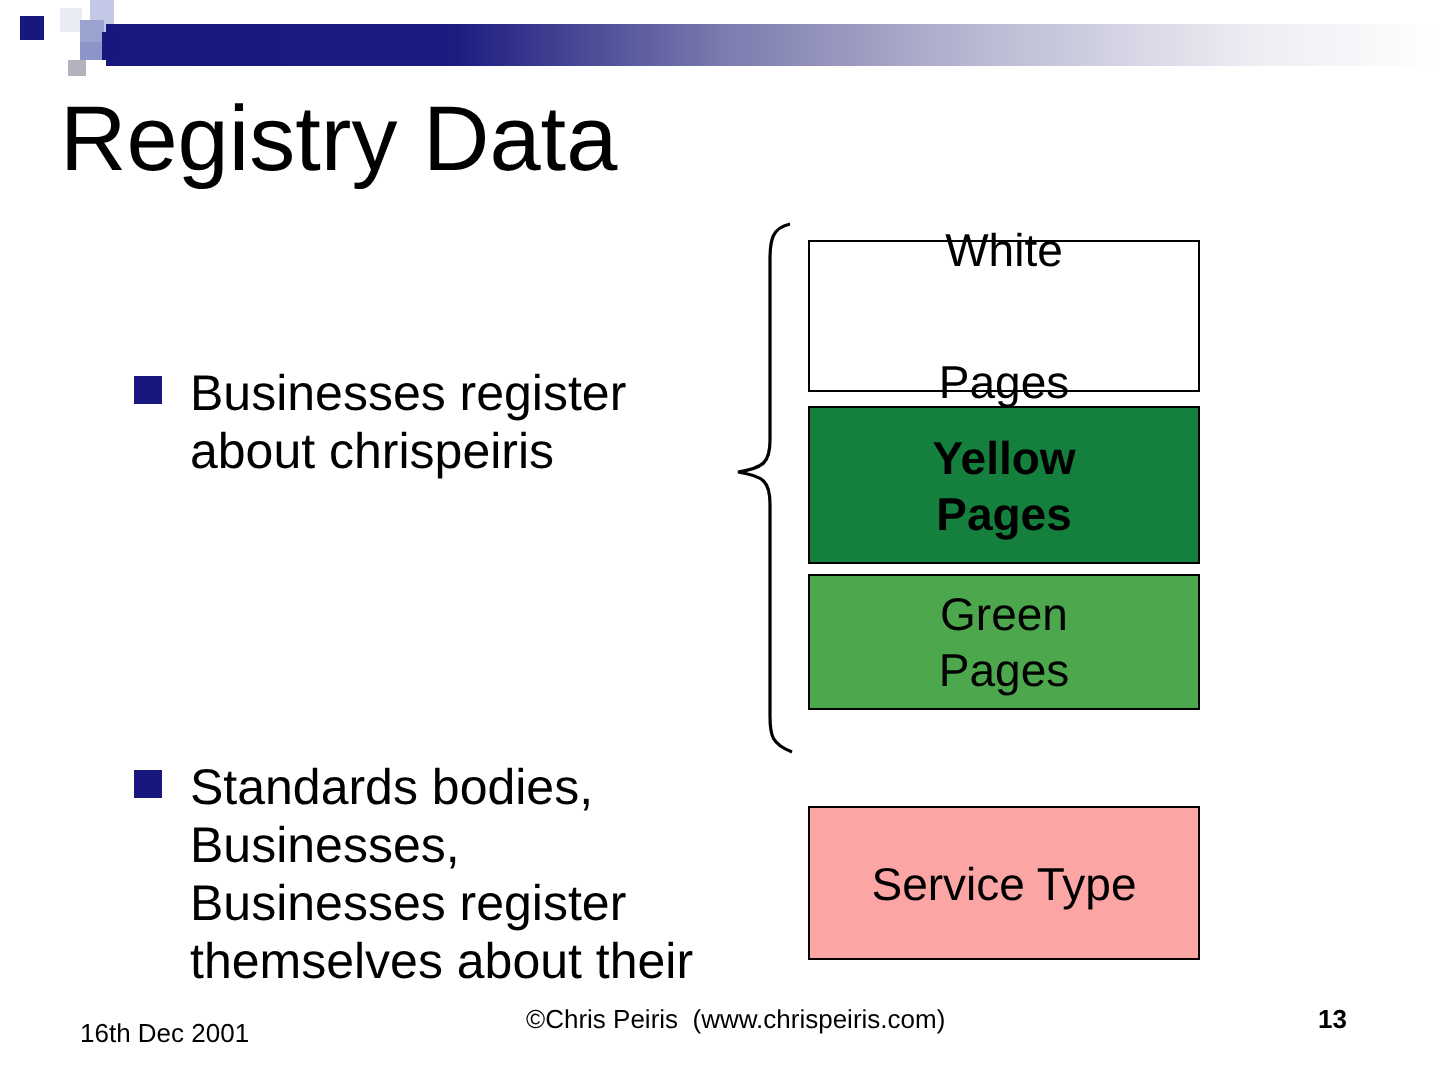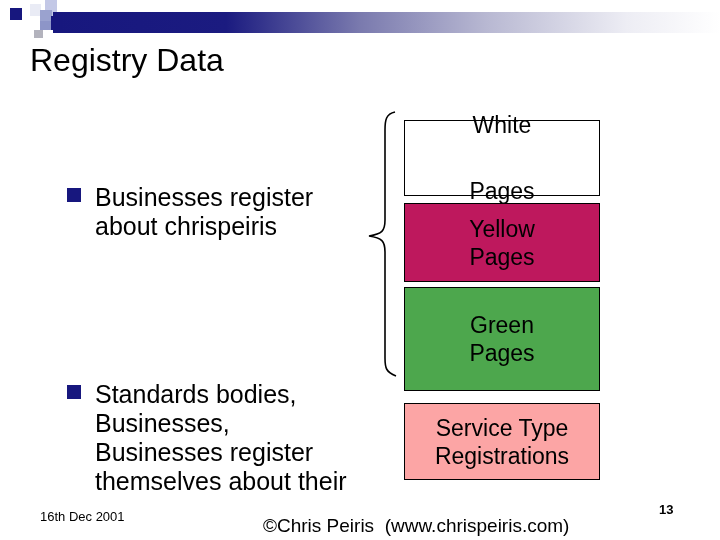--- a/index.html
+++ b/index.html
@@ -28,21 +28,21 @@
   .sq3 { left: 45px; top: 0px;  width: 12px; height: 16px; background: #c3c8e6; }
   .sq4 { left: 40px; top: 10px; width: 12px; height: 11px; background: #9aa2cf; }
   .sq5 { left: 51px; top: 16px; width: 12px; height: 14px; background: #17177e; }
   .sq6 { left: 40px; top: 21px; width: 12px; height: 9px;  background: #8d95c8; }
   .sq7 { left: 34px; top: 30px; width: 9px;  height: 8px;  background: #b3b3bd; }
 
   .title {
     position: absolute;
     left: 30px; top: 42px;
     margin: 0;
-    font-size: 32px;
+    font-size: 46px;
     font-weight: 400;
     letter-spacing: 0px;
     white-space: nowrap;
   }
 
   .bullet { position: absolute; left: 67px; }
   .bullet-1 { top: 183px; }
   .bullet-2 { top: 380px; }
   .bullet .marker {
     position: absolute; left: 0; top: 5px;
@@ -62,30 +62,30 @@
     position: absolute;
     left: 404px; width: 196px;
     border: 1.5px solid #000;
     display: flex; flex-direction: column;
     align-items: center; justify-content: center;
     text-align: center;
   }
   .pagesbox .bline { font-size: 23px; line-height: 28px; white-space: nowrap; }
   .box-white  { top: 120px; height: 76px; }
   .box-yellow { top: 203px; height: 79px; }
-  .box-green  { top: 287px; height: 104px; }
+  .box-green  { top: 287px; height: 68px; }
   .box-service{ top: 403px; height: 77px; }
 
   .footer-date {
     position: absolute; left: 40px; top: 509px;
     font-size: 13px;
   }
   .footer-copyright {
-    position: absolute; left: 263px; top: 515px;
-    font-size: 19px;
+    position: absolute; left: 263px; top: 502px;
+    font-size: 13px;
     white-space: pre;
   }
   .footer-page {
     position: absolute; left: 659px; top: 502px;
     font-size: 13px; font-weight: 700;
   }
 </style>
 </head>
 <body>
 
@@ -127,32 +127,31 @@
     <svg width="36" height="272" viewBox="0 0 36 272" xmlns="http://www.w3.org/2000/svg">
       <path d="M 30 4 C 21 6 20 12 20 22 L 20 112 C 20 123 17 126 4 128 C 17 130 20 133 20 144 L 20 250 C 20 260 21 264 31 268" fill="none" stroke="#000000" stroke-width="1.6"></path>
     </svg>
   </div>
 
   <div class="pagesbox box-white" style="background-color: rgb(255, 255, 255); gap: 38px;">
     <div class="bline">White</div>
     <div class="bline">Pages</div>
   </div>
 
-  <div class="pagesbox box-yellow" style="background-color: #be185d;">
+  <div class="pagesbox box-yellow" style="background-color: #15803d; font-weight: bold;">
     <div class="bline">Yellow</div>
     <div class="bline">Pages</div>
   </div>
 
   <div class="pagesbox box-green" style="background-color: rgb(77, 167, 77);">
     <div class="bline">Green</div>
     <div class="bline">Pages</div>
   </div>
 
   <div class="pagesbox box-service" style="background-color: #fca5a5;">
     <div class="bline">Service Type</div>
-    <div class="bline">Registrations</div>
   </div>
 
   <div class="footer-date">16th Dec 2001</div>
   <div class="footer-copyright">©Chris Peiris  (www.chrispeiris.com)</div>
   <div class="footer-page">13</div>
 
 </div>
 
 </body></html>

